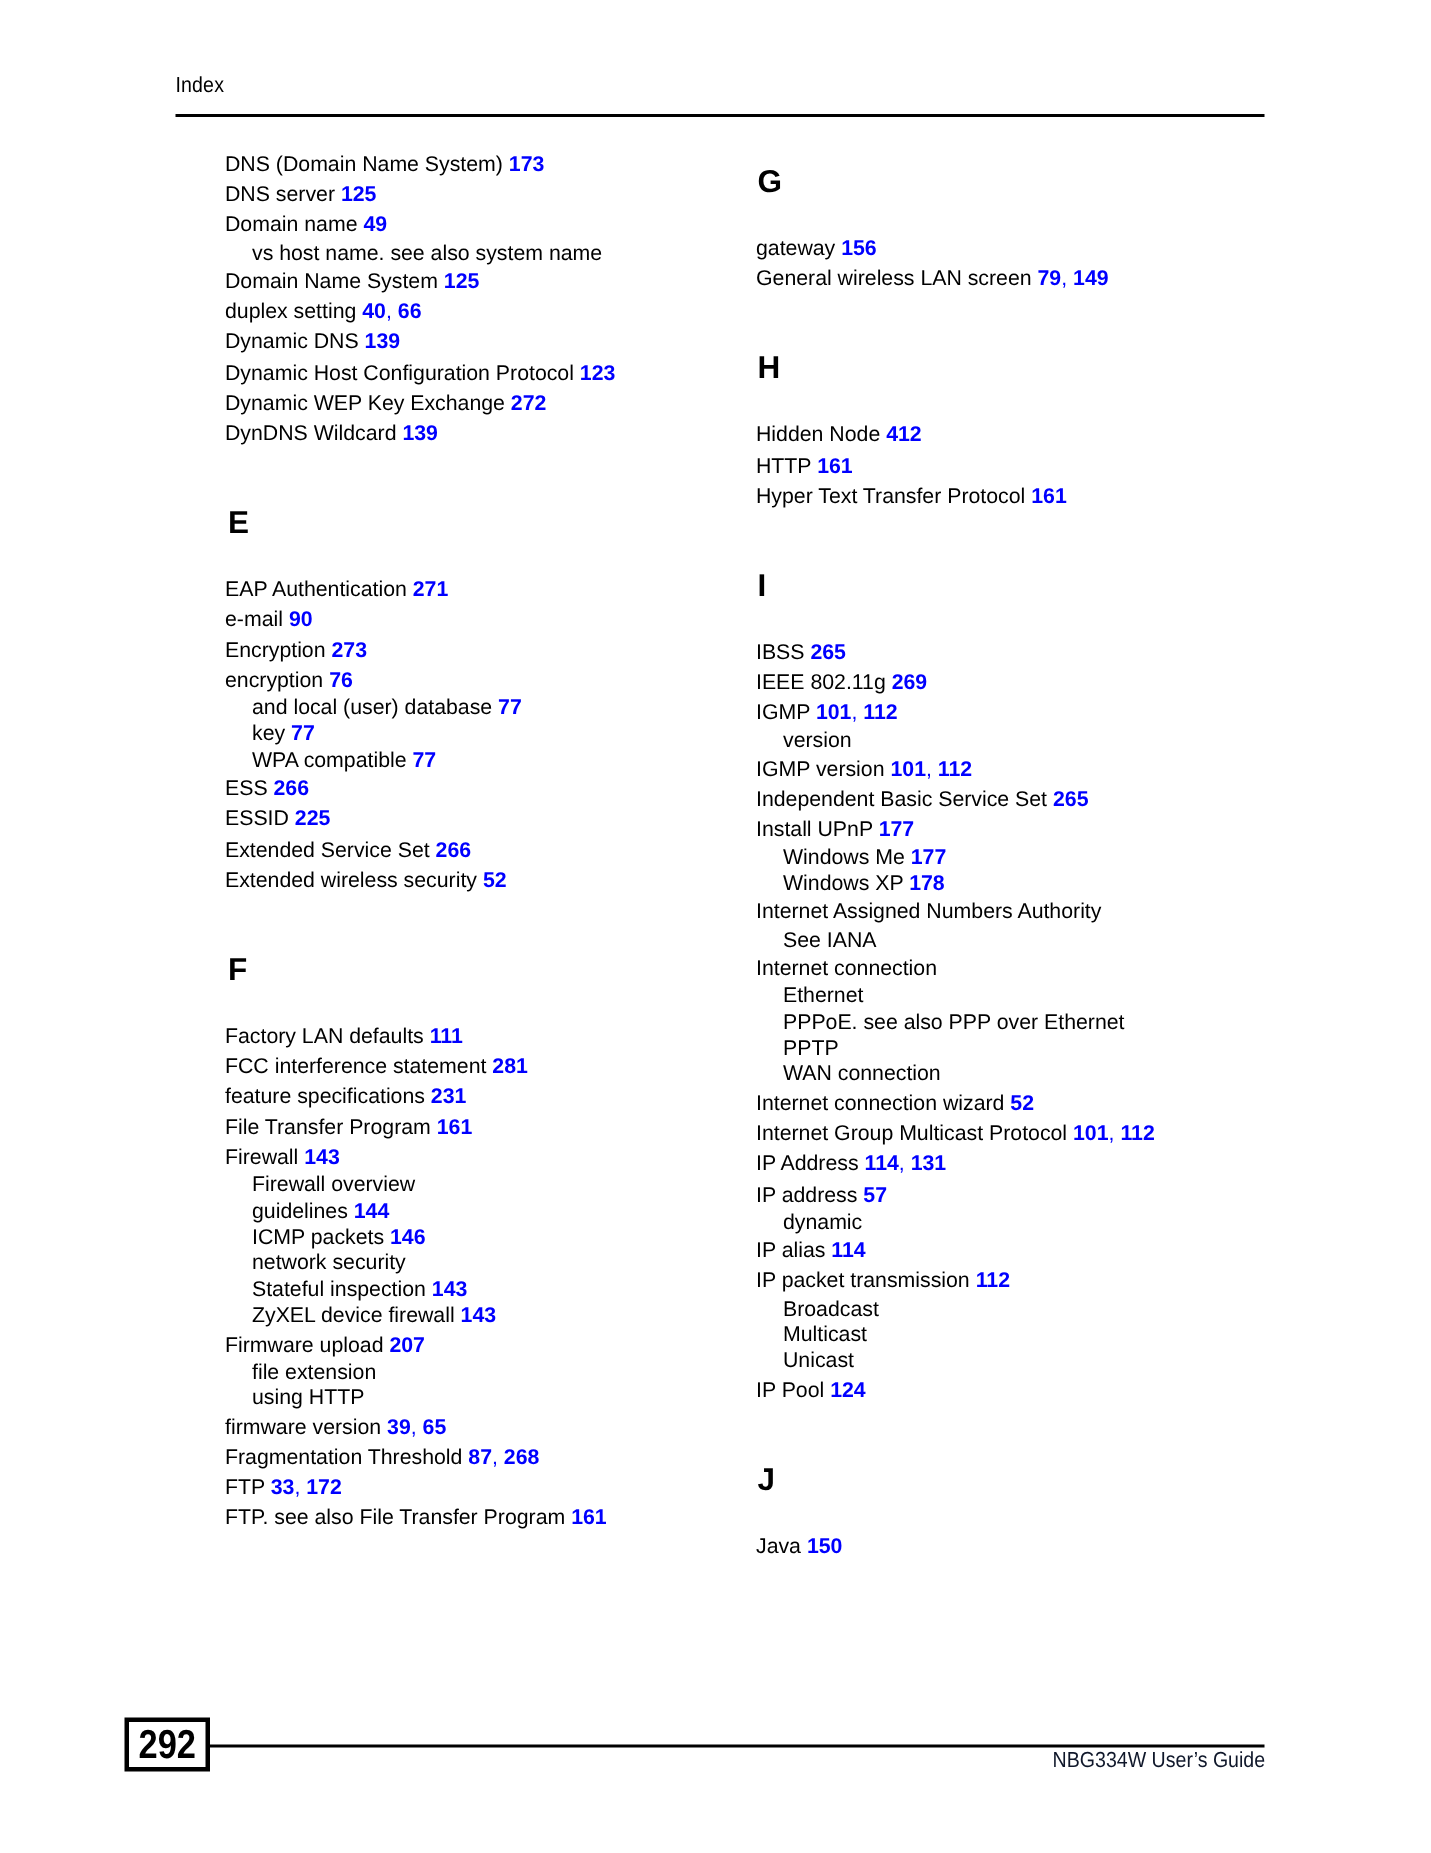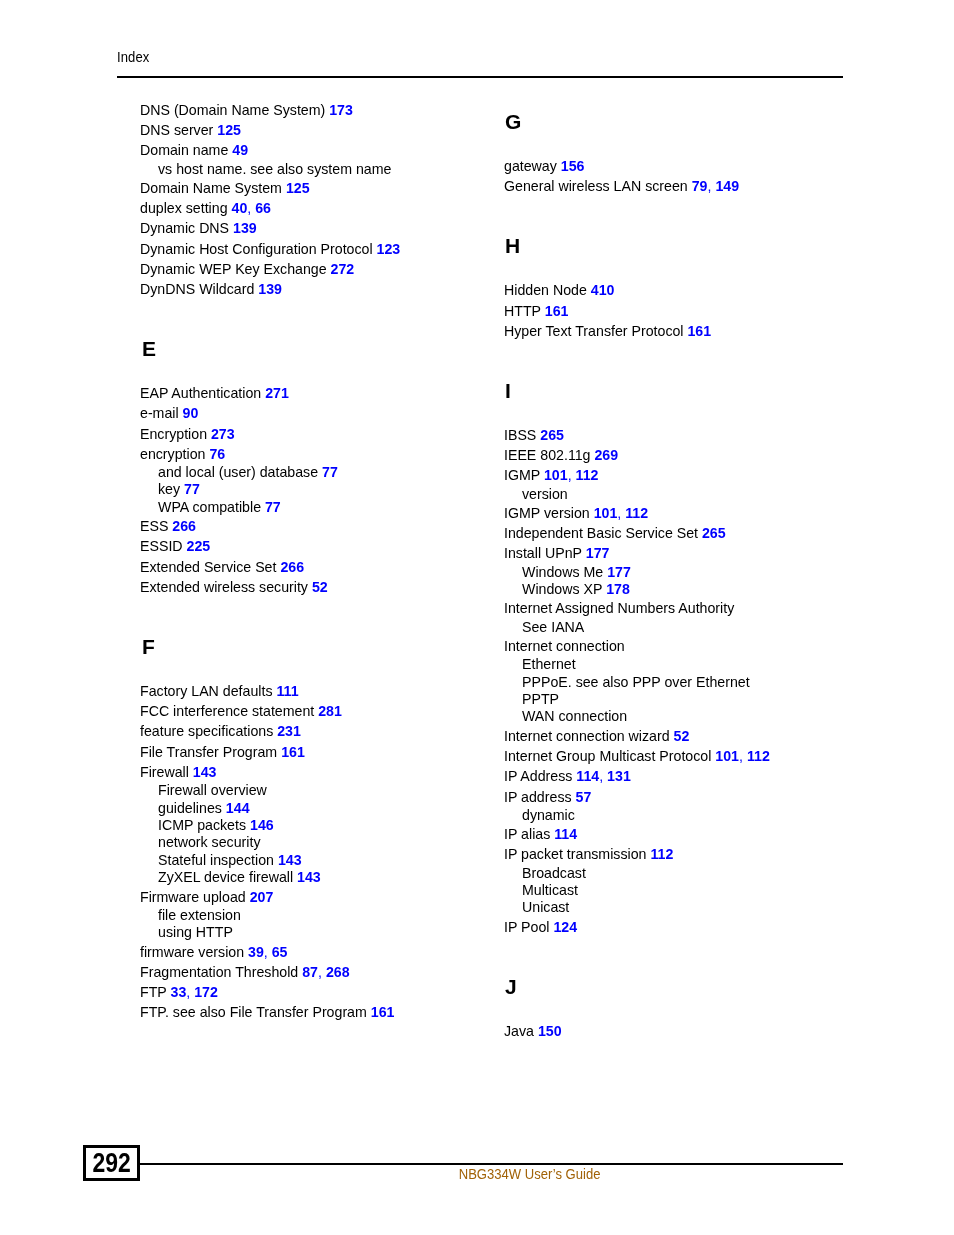--- a/index.html
+++ b/index.html
@@ -40,21 +40,21 @@
     width: 726px;
     height: 1.6px;
     background: #000000;
   }
 
   
   .col {
     position: absolute;
     top: 100px;
   }
-  .col-left  { left: 140px;  width: 340px; }
+  .col-left  { left: 150px;  width: 340px; }
   .col-right { left: 504px;  width: 345px; }
 
   
   .section-letter {
     font-size: 21px;
     font-weight: bold;
     line-height: 24px;
     color: #000;
     margin-left: 2px;
   }
@@ -111,24 +111,25 @@
     top: 1163px;
     width: 703px;
     height: 1.6px;
     background: #000000;
   }
   .footer-text {
     position: absolute;
     left: 443px;
     top: 1164px;
     width: 400px;
+    text-align: right;
     font-family: "Liberation Sans Narrow", "Liberation Sans", sans-serif;
     font-size: 14.5px;
     line-height: 20px;
-    color: #a16207;
+    color: #0f172a;
   }
   .footer-text span {
     display: inline-block;
     transform: scaleX(0.9);
     transform-origin: right center;
   }
 </style>
 </head>
 <body>
 
@@ -187,21 +188,21 @@
 
 <div class="col col-right" id="col-right">
     <div class="gap-sm"></div>
     <div class="section-letter">G</div>
     <div class="gap-md"></div>
     <div class="entry"><span>gateway</span> <span class="pg">156</span></div>
     <div class="entry"><span>General wireless LAN screen</span> <span class="pg">79</span><span class="sep">,</span> <span class="pg">149</span></div>
     <div class="gap-lg"></div>
     <div class="section-letter">H</div>
     <div class="gap-md"></div>
-    <div class="entry"><span>Hidden Node</span> <span class="pg">410</span></div>
+    <div class="entry"><span>Hidden Node</span> <span class="pg">412</span></div>
     <div class="entry"><span>HTTP</span> <span class="pg">161</span></div>
     <div class="entry"><span>Hyper Text Transfer Protocol</span> <span class="pg">161</span></div>
     <div class="gap-lg"></div>
     <div class="section-letter">I</div>
     <div class="gap-md"></div>
     <div class="entry"><span>IBSS</span> <span class="pg">265</span></div>
     <div class="entry"><span>IEEE 802.11g</span> <span class="pg">269</span></div>
     <div class="entry"><span>IGMP</span> <span class="pg">101</span><span class="sep">,</span> <span class="pg">112</span></div>
     <div class="entry sub"><span>version</span></div>
     <div class="entry"><span>IGMP version</span> <span class="pg">101</span><span class="sep">,</span> <span class="pg">112</span></div>

